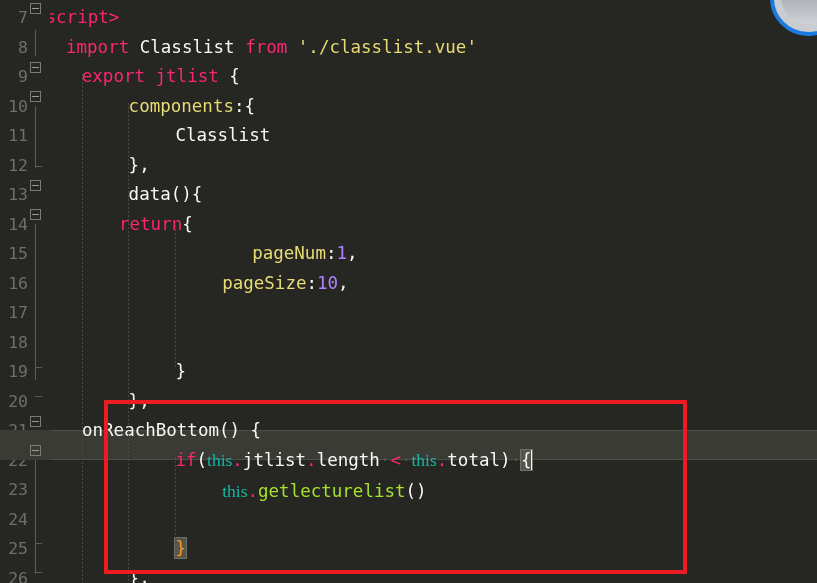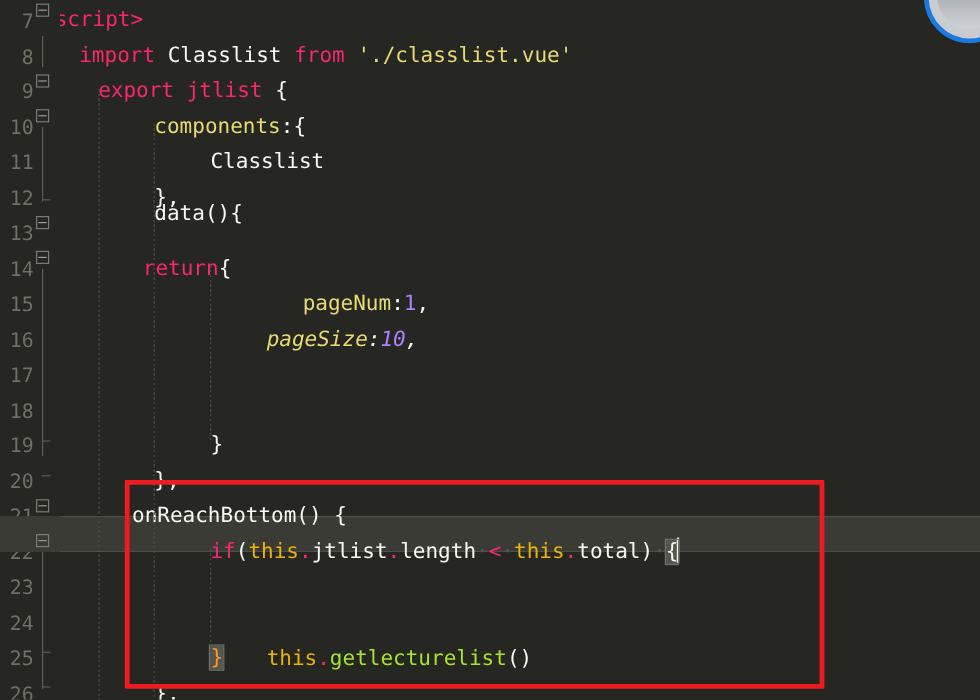--- a/index.html
+++ b/index.html
@@ -62,21 +62,21 @@
     position:absolute;left:0;width:50px;height:29.5px;background:#3a3b35;z-index:4;
   }
   
   .t-tag{color:#f92672;}
   .t-kw{color:#f92672;}
   .t-op{color:#f92672;}
   .t-str{color:#e6db74;}
   .t-prop{color:#e6db74;}
   .t-num{color:#ae81ff;}
   .t-plain{color:#f8f8f2;}
-  .t-this{color:#eab308;}
+  .t-this{color:#14b8a6;font-family:Liberation Serif, serif;}
   .t-dot{color:#f92672;}
   .t-fn{color:#a6e22e;}
   .t-punc{color:#f8f8f2;}
   .t-brace-o{color:#fd971f;}
   .ws{color:#53554c;}
   .bracematch{
     background:#55564e;outline:1px solid #6f7066;
   }
   .cursor{
     display:inline-block;width:2px;height:21px;background:#f2f2ee;
@@ -112,29 +112,29 @@
   <div class="iguide" style="left:175px;top:221px;height:147px;"></div>
   <div class="iguide" style="left:175px;top:457px;height:88px;"></div>
 
   <div class="code">
       <div class="line" style="top: 3px;"><span class="txt" style="padding-left: 35px;"><span class="t-tag">&lt;script&gt;</span></span></div>
       <div class="line" style="top: 32.5px;"><span class="txt" style="padding-left: 66px;"><span class="t-kw">import</span><span class="t-plain"> Classlist </span><span class="t-kw">from</span><span class="t-plain"> </span><span class="t-str">'./classlist.vue'</span></span></div>
       <div class="line" style="top: 62px;"><span class="txt" style="padding-left: 81.8px;"><span class="t-kw">export jtlist</span><span class="t-punc"> {</span></span></div>
       <div class="line" style="top: 91.5px;"><span class="txt" style="padding-left: 128.6px;"><span class="t-prop">components</span><span class="t-punc">:{</span></span></div>
       <div class="line" style="top: 121px;"><span class="txt" style="padding-left: 175.4px;"><span class="t-plain">Classlist</span></span></div>
       <div class="line" style="top: 150.5px;"><span class="txt" style="padding-left: 128.6px;"><span class="t-punc">},</span></span></div>
-      <div class="line" style="top: 164px;"><span class="txt" style="padding-left: 128.6px;"><span class="t-plain">data(){</span></span></div>
+      <div class="line" style="top: 180px;"><span class="txt" style="padding-left: 128.6px;"><span class="t-plain">data(){</span></span></div>
       <div class="line" style="top: 209.5px;"><span class="txt" style="padding-left: 119px;"><span class="t-kw">return</span><span class="t-punc">{</span></span></div>
       <div class="line" style="top: 239px; margin-left: 30px;"><span class="txt" style="padding-left: 222.2px;"><span class="t-prop">pageNum</span><span class="t-punc">:</span><span class="t-num">1</span><span class="t-punc">,</span></span></div>
-      <div class="line" style="top: 268.5px;"><span class="txt" style="padding-left: 222.2px; font-style: italic;"><span class="t-prop">pageSize</span><span class="t-punc">:</span><span class="t-num">10</span><span class="t-punc">,</span></span></div>
+      <div class="line" style="top: 268.5px;"><span class="txt" style="padding-left: 222.2px;"><span class="t-prop">pageSize</span><span class="t-punc">:</span><span class="t-num">10</span><span class="t-punc">,</span></span></div>
       <div class="line" style="top: 357px;"><span class="txt" style="padding-left: 175.4px;"><span class="t-punc">}</span></span></div>
       <div class="line" style="top: 386.5px;"><span class="txt" style="padding-left: 128.6px;"><span class="t-punc">},</span></span></div>
-      <div class="line" style="top: 416px;"><span class="txt" style="padding-left: 110px;"><span class="t-plain">onReachBottom() {</span></span></div>
+      <div class="line" style="top: 416px;"><span class="txt" style="padding-left: 82px;"><span class="t-plain">onReachBottom() {</span></span></div>
       <div class="line" style="top: 445.5px;"><span class="txt" style="padding-left: 175.4px;"><span class="t-kw">if</span><span class="t-punc">(</span><span class="t-this">this</span><span class="t-dot">.</span><span class="t-plain">jtlist</span><span class="t-dot">.</span><span class="t-plain">length</span><span class="ws">·</span><span class="t-op">&lt;</span><span class="ws">·</span><span class="t-this">this</span><span class="t-dot">.</span><span class="t-plain">total</span><span class="t-punc">)</span><span class="ws">·</span><span class="t-punc bracematch">{</span><span class="cursor"></span></span></div>
-      <div class="line" style="top: 535px;"><span class="txt" style="padding-left: 222.2px;"><span class="t-this">this</span><span class="t-dot">.</span><span class="t-fn">getlecturelist</span><span class="t-punc">()</span></span></div>
+      <div class="line" style="top: 477px;"><span class="txt" style="padding-left: 222.2px;"><span class="t-this">this</span><span class="t-dot">.</span><span class="t-fn">getlecturelist</span><span class="t-punc">()</span></span></div>
       <div class="line" style="top: 534px;"><span class="txt" style="padding-left: 175.4px;"><span class="t-brace-o bracematch">}</span></span></div>
       <div class="line" style="top: 563.5px;"><span class="txt" style="padding-left: 128.6px;"><span class="t-punc">},</span></span></div>
     </div>
 
   <div class="gutter">
       <div class="ln" style="top: 3px;">7</div>
       <div class="ln" style="top: 32.5px;">8</div>
       <div class="ln" style="top: 62px;">9</div>
       <div class="ln" style="top: 91.5px;">10</div>
       <div class="ln" style="top: 121px;">11</div>

